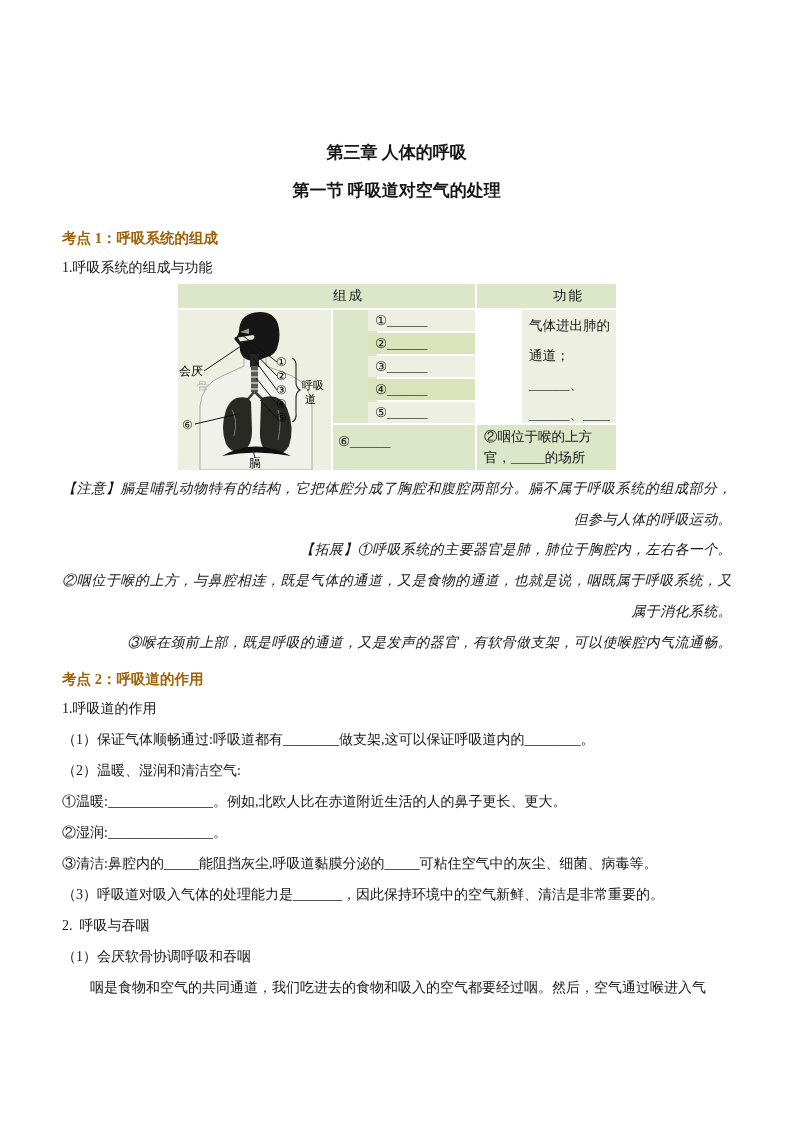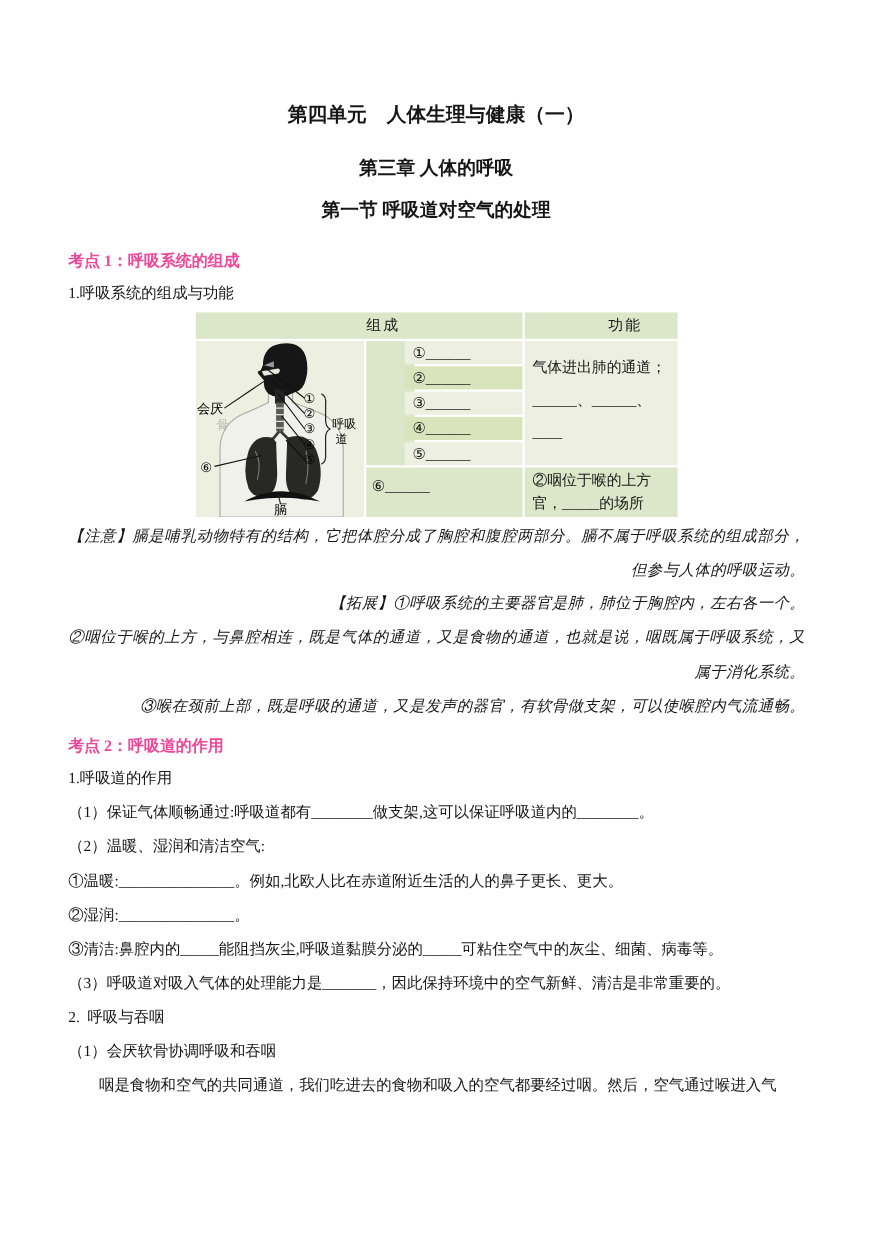--- a/index.html
+++ b/index.html
@@ -7,21 +7,21 @@
     position:relative;width:793px;height:1122px;background:#ffffff;
     margin:0 auto;overflow:hidden;
     font-family:"Liberation Serif","DejaVu Serif",serif;color:#161616;
   }
   .line{
     position:absolute;left:62px;width:670px;font-size:14px;line-height:20px;
     white-space:pre-wrap;
   }
   .title{left:0;width:793px;text-align:center;font-weight:bold;font-size:17px;}
   .t1{font-size:18px;}
-  .kaodian{color:#ec4899;font-weight:bold;font-size:14.5px;}
+  .kaodian{color:#a16207;font-weight:bold;font-size:14.5px;}
   .jfull{text-align:justify;text-align-last:justify;}
   .kai{font-style:italic;letter-spacing:.4px;text-align:right;}
   
   #comp-table{
     position:absolute;left:178px;top:284px;width:438px;height:186px;
     display:grid;gap:2px;
     grid-template-columns:153px 33px 107px 139px;
     grid-template-rows:24px 21px 21px 21px 21px 21px 45px;
     font-size:13.5px;line-height:20px;
   }
@@ -30,33 +30,32 @@
   .bg-g2{background:#d9e4bd;}
   .bg-lt{background:#edf0e1;}
   .hd{display:flex;align-items:center;justify-content:center;letter-spacing:2px;}
   .h-left{grid-column:1/4;grid-row:1;}
   .h-right{grid-column:4;grid-row:1;}
   .c-img{grid-column:1;grid-row:2/8;}
   .c-air{grid-column:2;grid-row:2/7;text-align:center;padding-top:1px;}
   .c-air div{line-height:23px;}
   .c-b{grid-column:3;padding:1px 0 0 7px;}
   .c-b6{grid-column:2/4;grid-row:7;padding:7px 0 0 5px;}
-  .c-ftop{grid-column:4;grid-row:2/7;padding:9px 0 0 7px;}
+  .c-ftop{grid-column:4;grid-row:2/7;padding:1px 0 0 7px;margin-left:45px;}
   .c-ftop div{line-height:29.5px;}
   .c-fbot{grid-column:4;grid-row:7;padding:2px 0 0 7px;}
   .c-fbot div{line-height:20.5px;}
   svg{display:block;}
   svg text{font-family:"Liberation Serif","DejaVu Serif",serif;}
 </style>
 </head>
 <body>
 
 <div id="page">
 
-  <div class="line title t1" style="top:94px">第四单元　人体生理与健康（一）</div>
   <div class="line title" style="top:143px">第三章 人体的呼吸</div>
   <div class="line title" style="top:181px">第一节 呼吸道对空气的处理</div>
 
   <div class="line kaodian" style="top:228px">考点 1：呼吸系统的组成</div>
   <div class="line" style="top:258px">1.呼吸系统的组成与功能</div>
 
   <div id="comp-table">
     <div class="cell bg-g1 hd h-left">组成</div>
     <div class="cell bg-g1 hd h-right">功能</div>
 

